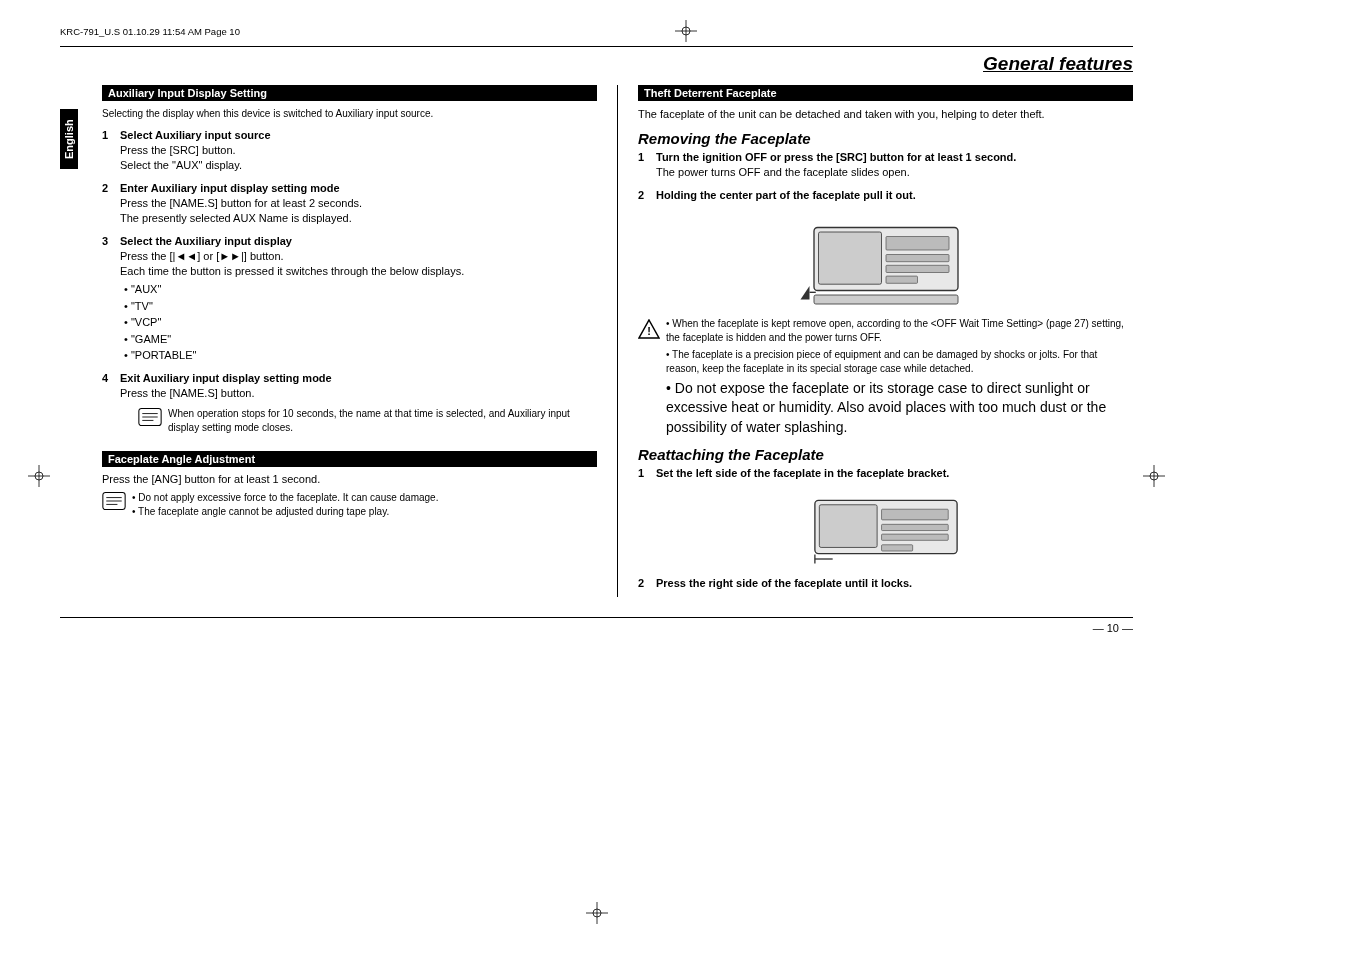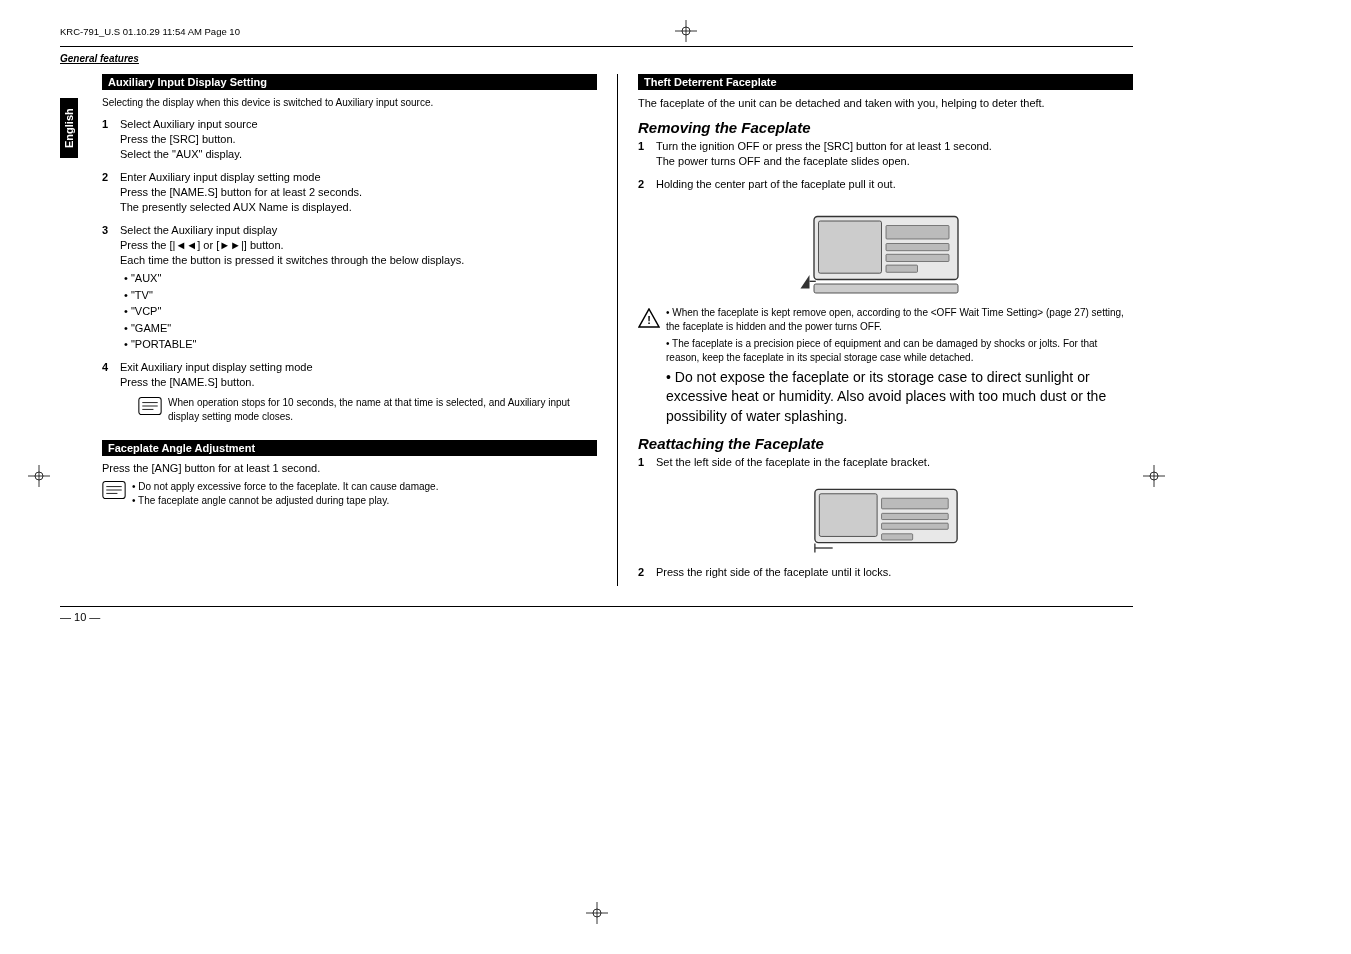--- a/index.html
+++ b/index.html
@@ -21,24 +21,24 @@
     .top-bar {
       display: flex;
       align-items: center;
       justify-content: space-between;
       border-bottom: 1px solid #000;
       padding-bottom: 4px;
       margin-bottom: 6px;
       font-size: 9.5px;
     }
     .page-title {
-      font-size: 10px;
+      font-size: 19px;
       font-weight: bold;
       font-style: italic;
-      text-align: left;
+      text-align: right;
       margin-bottom: 10px;
       text-decoration: underline;
     }
     .content-area {
       display: flex;
       gap: 16px;
     }
     
     .sidebar-label {
       writing-mode: vertical-rl;
@@ -159,21 +159,21 @@
       margin: 0 auto;
       display: block;
     }
     .faceplate-img2 {
       width: 160px;
       height: 80px;
       margin: 0 auto;
       display: block;
     }
     .page-number {
-      text-align: left;
+      text-align: right;
       font-size: 11px;
       margin-top: 20px;
       border-top: 1px solid #000;
       padding-top: 4px;
     }
     .mark-bottom-center {
       position: absolute;
       bottom: 28px;
       left: 50%;
       transform: translateX(-50%);
@@ -183,21 +183,21 @@
       top: 50%;
       left: 28px;
       transform: translateY(-50%);
     }
     .mark-right-center {
       position: absolute;
       top: 50%;
       right: 28px;
       transform: translateY(-50%);
     }
-    .bold { font-weight: normal; }
+    .bold { font-weight: bold; }
   </style>
 </head>
 <body>
 
 <div class="page">
 
   <div class="top-bar">
     <span>KRC-791_U.S   01.10.29   11:54 AM   Page 10</span>
 
     <svg width="22" height="22">

